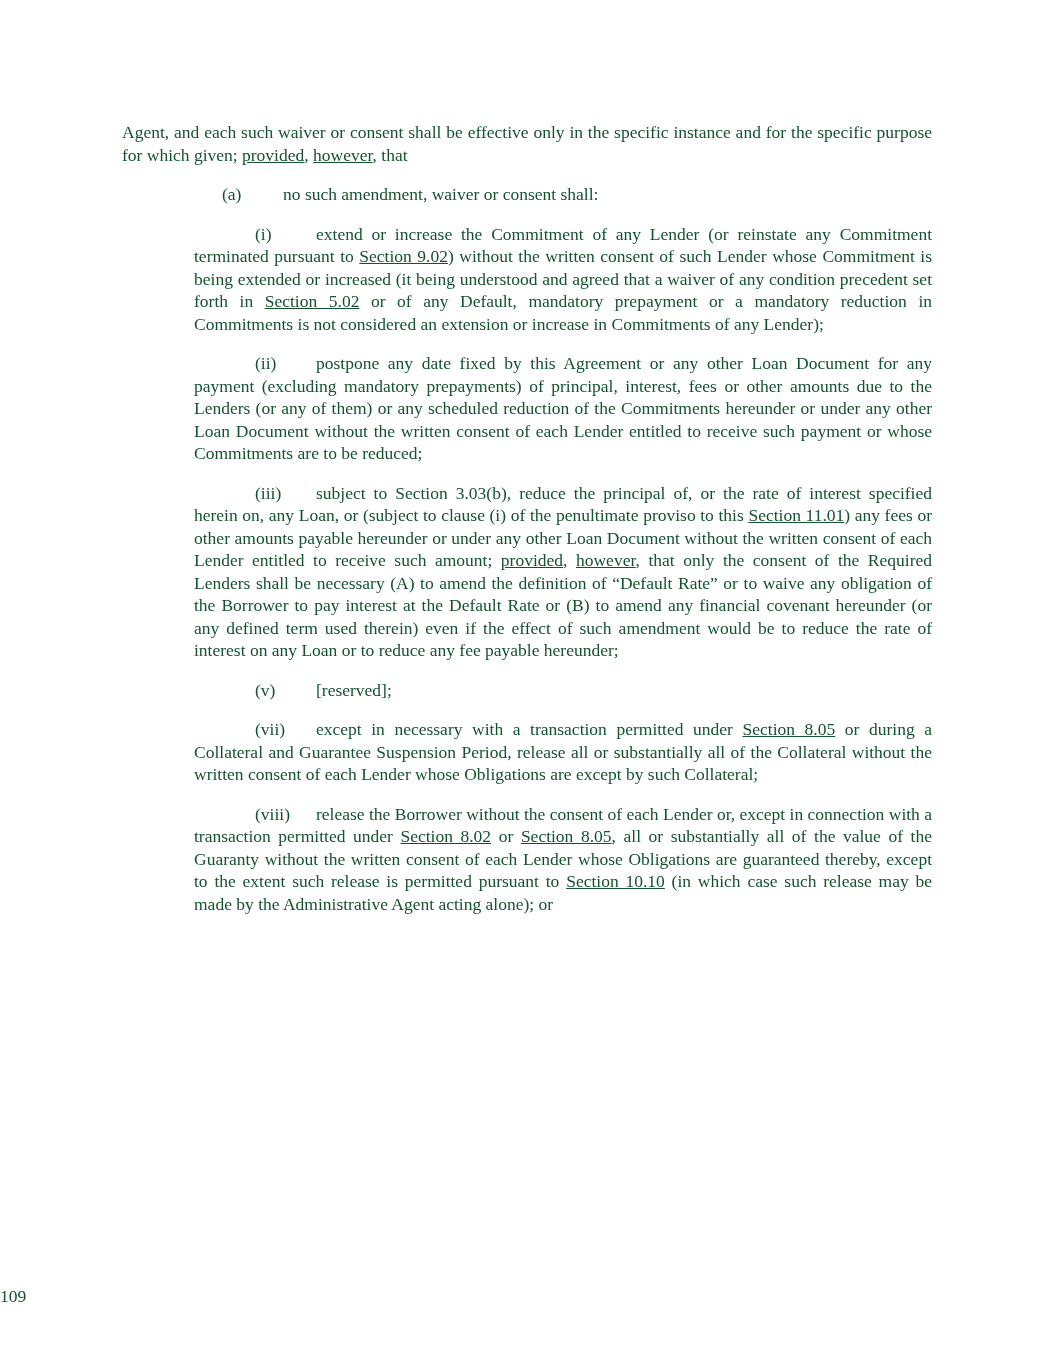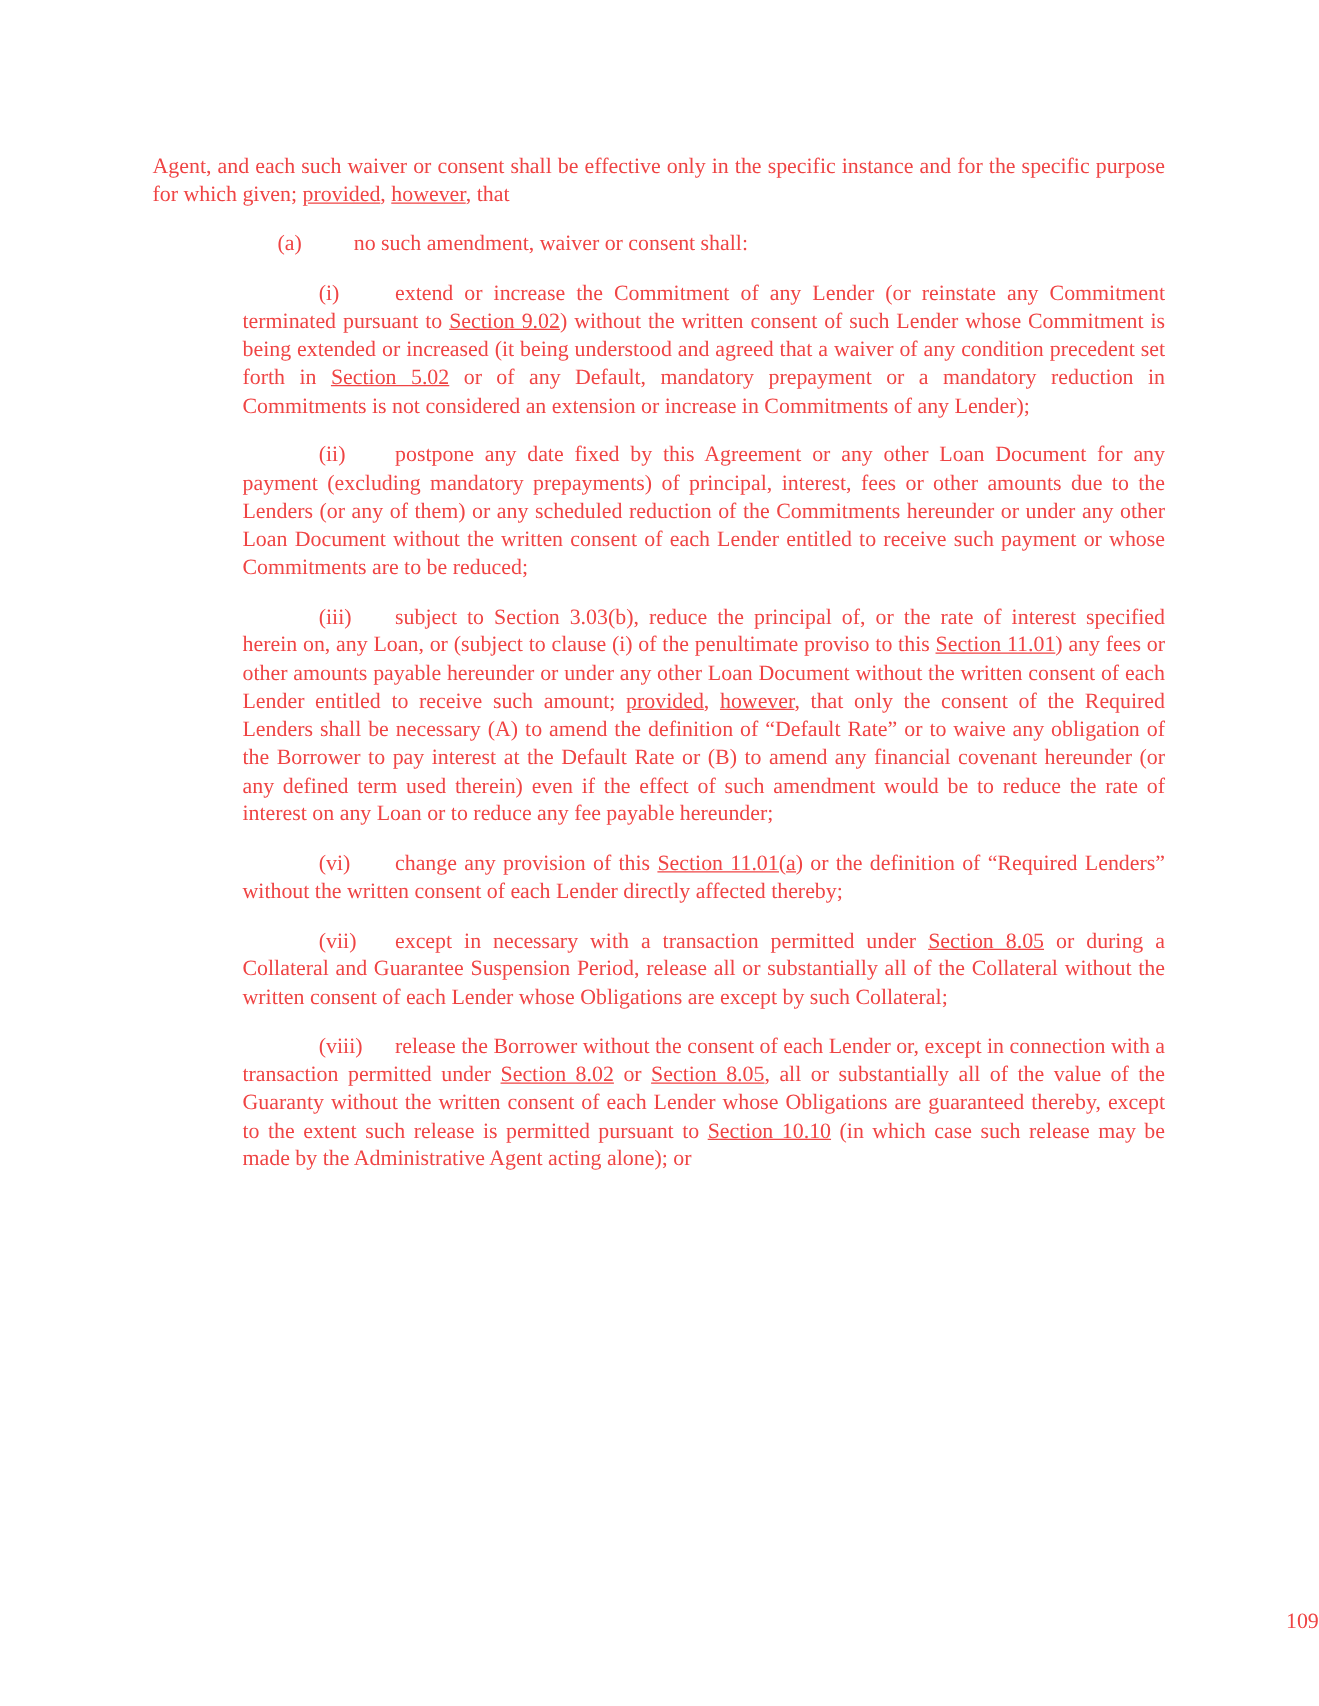--- a/index.html
+++ b/index.html
@@ -3,21 +3,21 @@
 <meta charset="utf-8">
 <style>
   * { margin: 0; padding: 0; box-sizing: border-box; }
   html, body { background: #ffffff; }
   .page {
     position: relative;
     width: 1055px;
     height: 1365px;
     margin: 0 auto;
     background: #ffffff;
-    color: #ef4444;
+    color: #14532d;
     font-family: "Liberation Serif", "DejaVu Serif", serif;
     font-size: 17.5px;
     line-height: 22.5px;
     padding: 121px 123px 0 122px;
     overflow: hidden;
   }
   p.para {
     text-align: justify;
     margin-bottom: 17px;
   }
@@ -27,41 +27,41 @@
     display: inline-block;
     width: 61px;
     text-indent: 0;
   }
   .u { text-decoration: underline; }
   .page-number {
     position: absolute;
     bottom: 58px;
     left: 0;
     width: 100%;
-    text-align: right;
+    text-align: left;
   }
 </style>
 </head>
 <body>
 
 <div class="page">
 
   <p class="para level-0"><span><span>Agent, and each such waiver or consent shall be effective only in the specific instance and for the specific purpose for which given; </span><span class="u">provided</span><span>, </span><span class="u">however</span><span>, that</span></span></p>
 
   <p class="para level-1"><span class="label">(a)</span><span><span>no such amendment, waiver or consent shall:</span></span></p>
 
   <p class="para level-2"><span class="label">(i)</span><span><span>extend or increase the Commitment of any Lender (or reinstate any Commitment terminated pursuant to </span><span class="u">Section 9.02</span><span>) without the written consent of such Lender whose Commitment is being extended or increased (it being understood and agreed that a waiver of any condition precedent set forth in </span><span class="u">Section 5.02</span><span> or of any Default, mandatory prepayment or a mandatory reduction in Commitments is not considered an extension or increase in Commitments of any Lender);</span></span></p>
 
   <p class="para level-2"><span class="label">(ii)</span><span><span>postpone any date fixed by this Agreement or any other Loan Document for any payment (excluding mandatory prepayments) of principal, interest, fees or other amounts due to the Lenders (or any of them) or any scheduled reduction of the Commitments hereunder or under any other Loan Document without the written consent of each Lender entitled to receive such payment or whose Commitments are to be reduced;</span></span></p>
 
   <p class="para level-2"><span class="label">(iii)</span><span><span>subject to Section 3.03(b), reduce the principal of, or the rate of interest specified herein on, any Loan, or (subject to clause (i) of the penultimate proviso to this </span><span class="u">Section 11.01</span><span>) any fees or other amounts payable hereunder or under any other Loan Document without the written consent of each Lender entitled to receive such amount; </span><span class="u">provided</span><span>, </span><span class="u">however</span><span>, that only the consent of the Required Lenders shall be necessary (A) to amend the definition of “Default Rate” or to waive any obligation of the Borrower to pay interest at the Default Rate or (B) to amend any financial covenant hereunder (or any defined term used therein) even if the effect of such amendment would be to reduce the rate of interest on any Loan or to reduce any fee payable hereunder;</span></span></p>
 
 
+  <p class="para level-2"><span class="label">(v)</span><span><span>[reserved];</span></span></p>
 
-  <p class="para level-2"><span class="label">(vi)</span><span><span>change any provision of this </span><span class="u">Section 11.01(a)</span><span> or the definition of “Required Lenders” without the written consent of each Lender directly affected thereby;</span></span></p>
 
   <p class="para level-2"><span class="label">(vii)</span><span><span>except in necessary with a transaction permitted under </span><span class="u">Section 8.05</span><span> or during a Collateral and Guarantee Suspension Period, release all or substantially all of the Collateral without the written consent of each Lender whose Obligations are except by such Collateral;</span></span></p>
 
   <p class="para level-2"><span class="label">(viii)</span><span><span>release the Borrower without the consent of each Lender or, except in connection with a transaction permitted under </span><span class="u">Section 8.02</span><span> or </span><span class="u">Section 8.05</span><span>, all or substantially all of the value of the Guaranty without the written consent of each Lender whose Obligations are guaranteed thereby, except to the extent such release is permitted pursuant to </span><span class="u">Section 10.10</span><span> (in which case such release may be made by the Administrative Agent acting alone); or</span></span></p>
 
   <div class="page-number">109</div>
 
 </div>
 
 </body></html>

